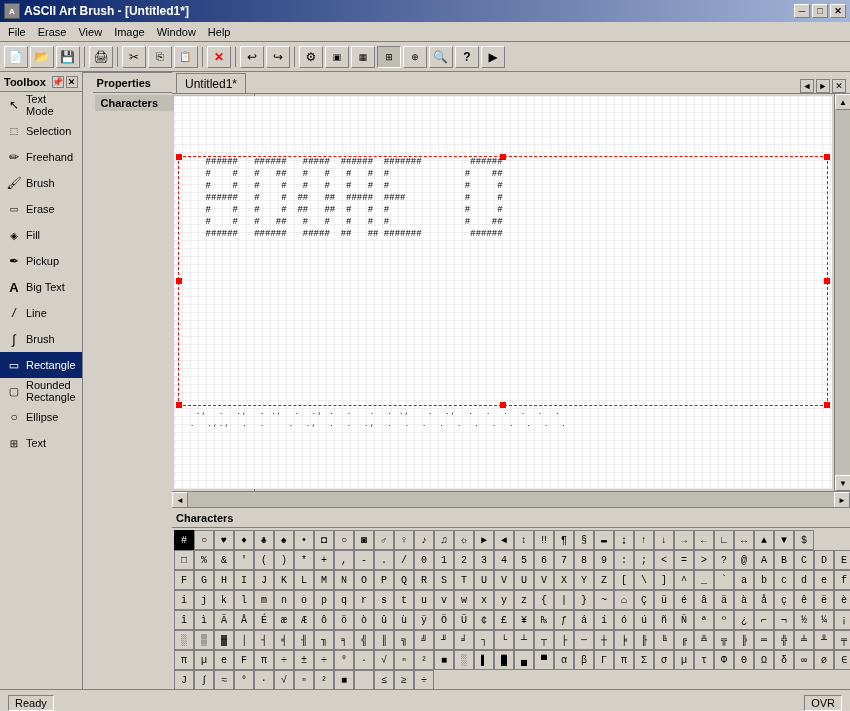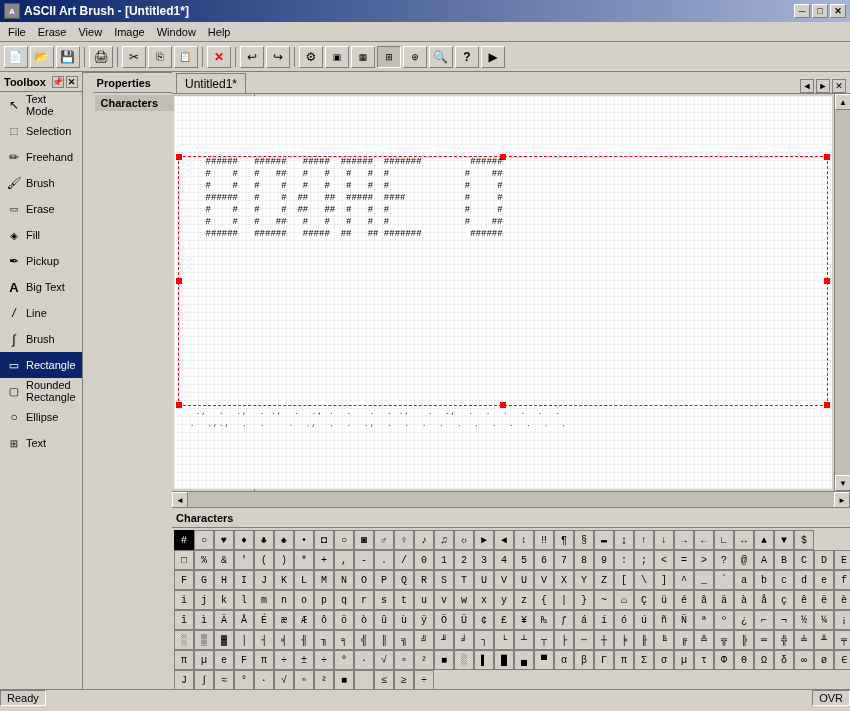--- a/index.html
+++ b/index.html
@@ -273,22 +273,22 @@
       font-family: 'Courier New', monospace;
     }
     .char-cell.selected-char { background: #000; color: white; border: 2px solid #000; }
 
     
     .status-bar {
       height: 22px;
       background: #d4d0c8;
       border-top: 1px solid #808080;
       display: flex;
-      align-items: flex-start;
-      padding: 0 0;
+      align-items: flex-end;
+      padding: 0 8px;
       font-size: 11px;
     }
     .status-section {
       border: 1px solid; border-color: #808080 #fff #fff #808080;
       padding: 1px 6px;
       height: 16px;
       display: flex;
       align-items: center;
     }
     .status-right { margin-left: auto; }

